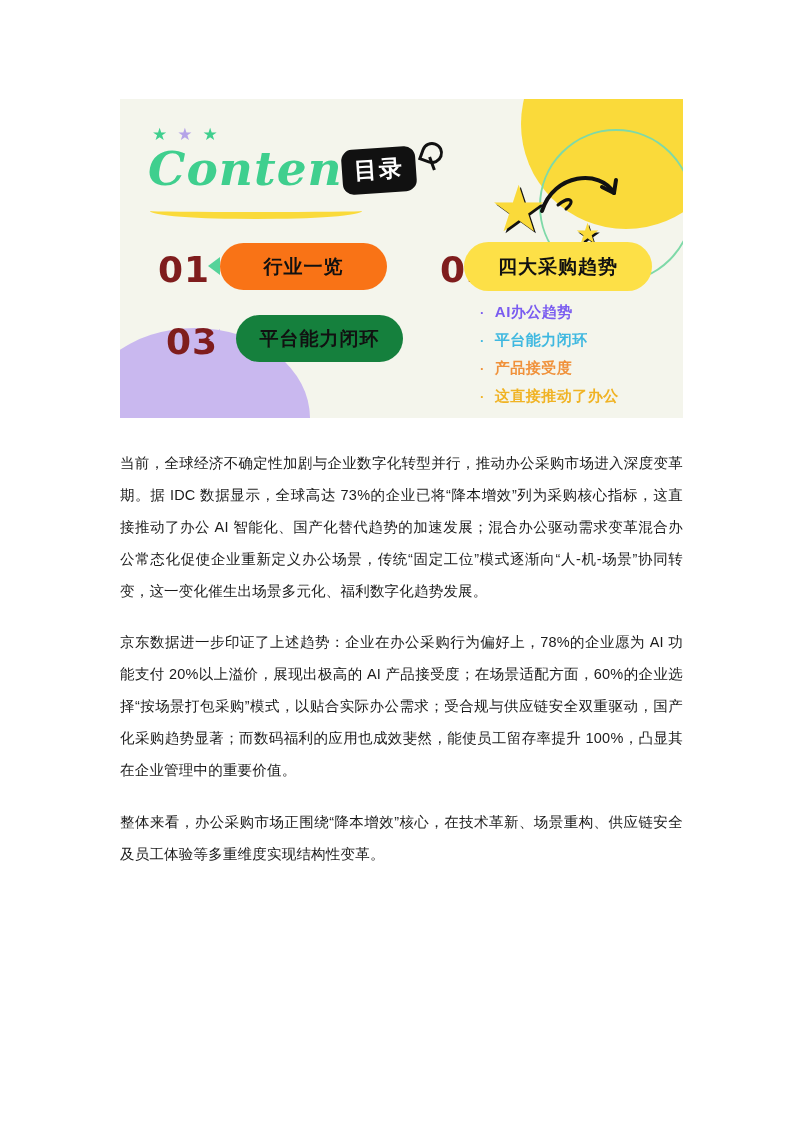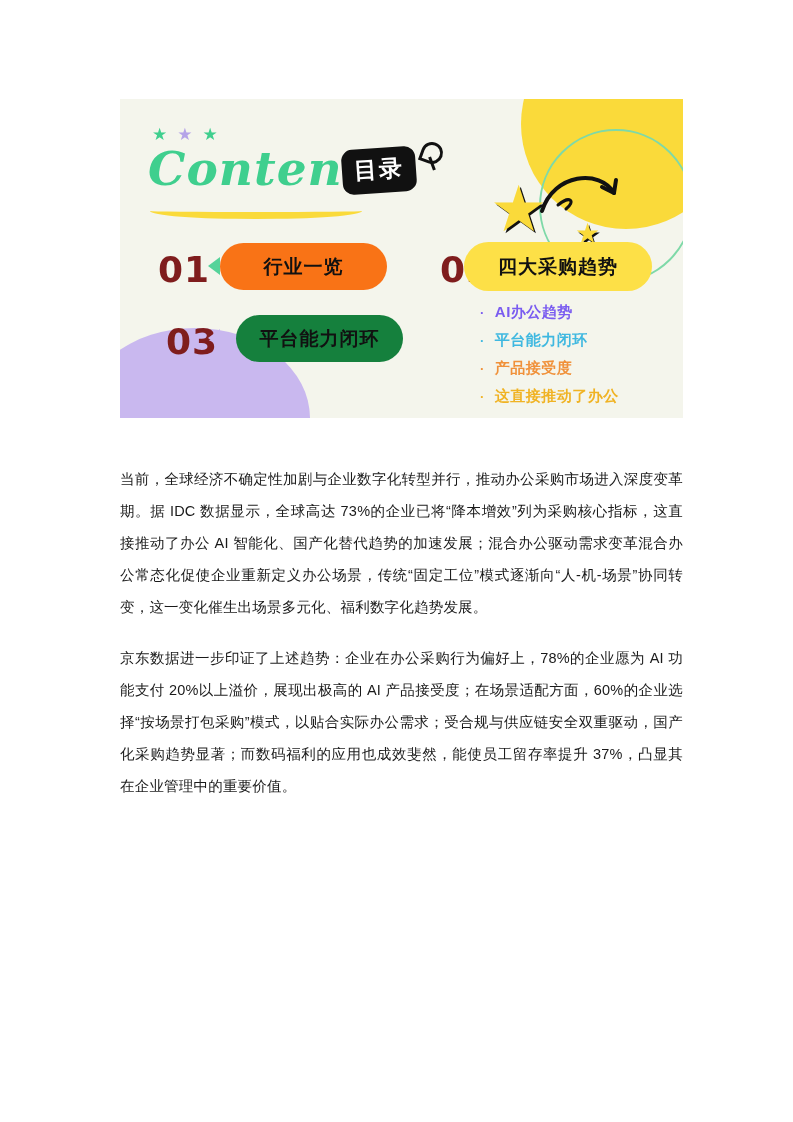--- a/index.html
+++ b/index.html
@@ -227,21 +227,20 @@
   .b2 { color: #3fb8e0; }
   .b3 { color: #f0913a; }
   .b4 { color: #f0b324; }
 
   
   .body-copy {
     position: absolute;
     left: 120px;
     top: 448px;
     width: 563px;
-    margin-top: 16px;
   }
   .para {
     font-size: 14.5px;
     line-height: 2.2;
     color: #1a1a1a;
     text-align: justify;
     margin: 0 0 20px 0;
     letter-spacing: 0.2px;
   }
 </style>
@@ -303,16 +302,17 @@
       </div>
       <div class="bullet-row b4">
         <span class="bullet-dot">·</span>
         <span>这直接推动了办公</span>
       </div>
     </div>
   </div>
 
   <div class="body-copy">
     <p class="para">当前，全球经济不确定性加剧与企业数字化转型并行，推动办公采购市场进入深度变革期。据 IDC 数据显示，全球高达 73%的企业已将“降本增效”列为采购核心指标，这直接推动了办公 AI 智能化、国产化替代趋势的加速发展；混合办公驱动需求变革混合办公常态化促使企业重新定义办公场景，传统“固定工位”模式逐渐向“人-机-场景”协同转变，这一变化催生出场景多元化、福利数字化趋势发展。</p>
-    <p class="para">京东数据进一步印证了上述趋势：企业在办公采购行为偏好上，78%的企业愿为 AI 功能支付 20%以上溢价，展现出极高的 AI 产品接受度；在场景适配方面，60%的企业选择“按场景打包采购”模式，以贴合实际办公需求；受合规与供应链安全双重驱动，国产化采购趋势显著；而数码福利的应用也成效斐然，能使员工留存率提升 37%，凸显其在企业管理中的重要价值。</p>
+    <p class="para">京东数据进一步印证了上述趋势：企业在办公采购行为偏好上，78%的企业愿为 AI 功能支付 20%以上溢价，展现出极高的 AI 产品接受度；在场景适配方面，60%的企业选择“按场景打包采购”模式，以贴合实际办公需求；受合规与供应链安全双重驱动，国产化采购趋势显著；而数码福利的应用也成效斐然，能使员工留存率提升 100%，凸显其在企业管理中的重要价值。</p>
+    <p class="para">整体来看，办公采购市场正围绕“降本增效”核心，在技术革新、场景重构、供应链安全及员工体验等多重维度实现结构性变革。</p>
   </div>
 
 </div>
 
 </body></html>

